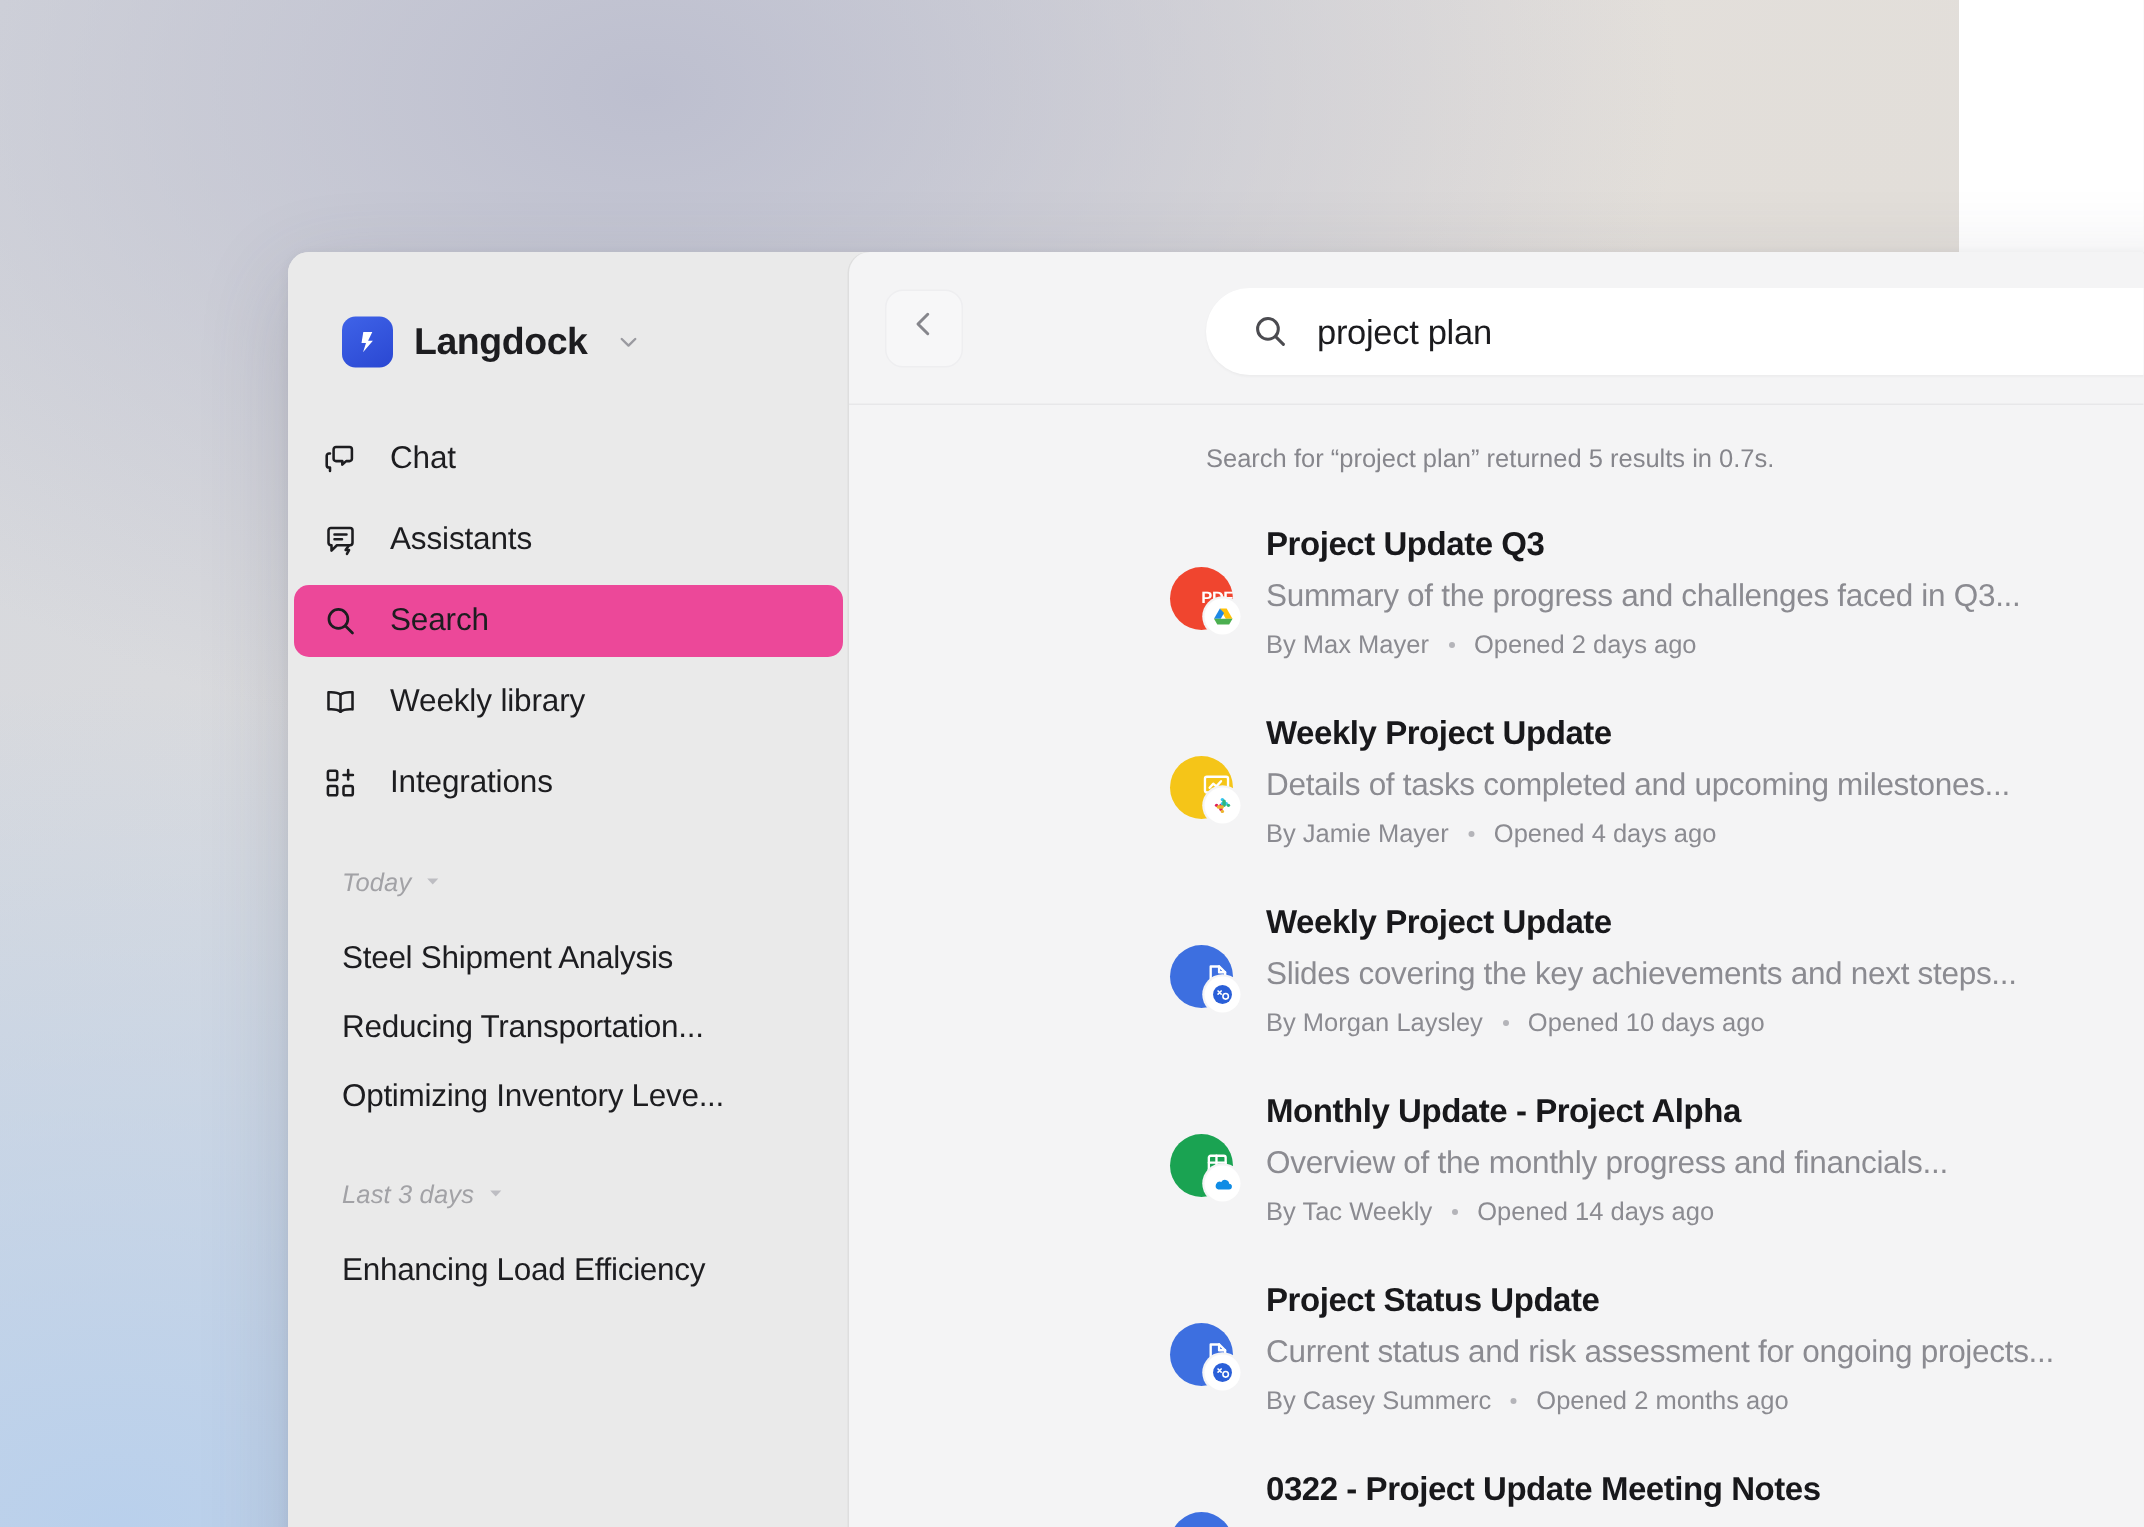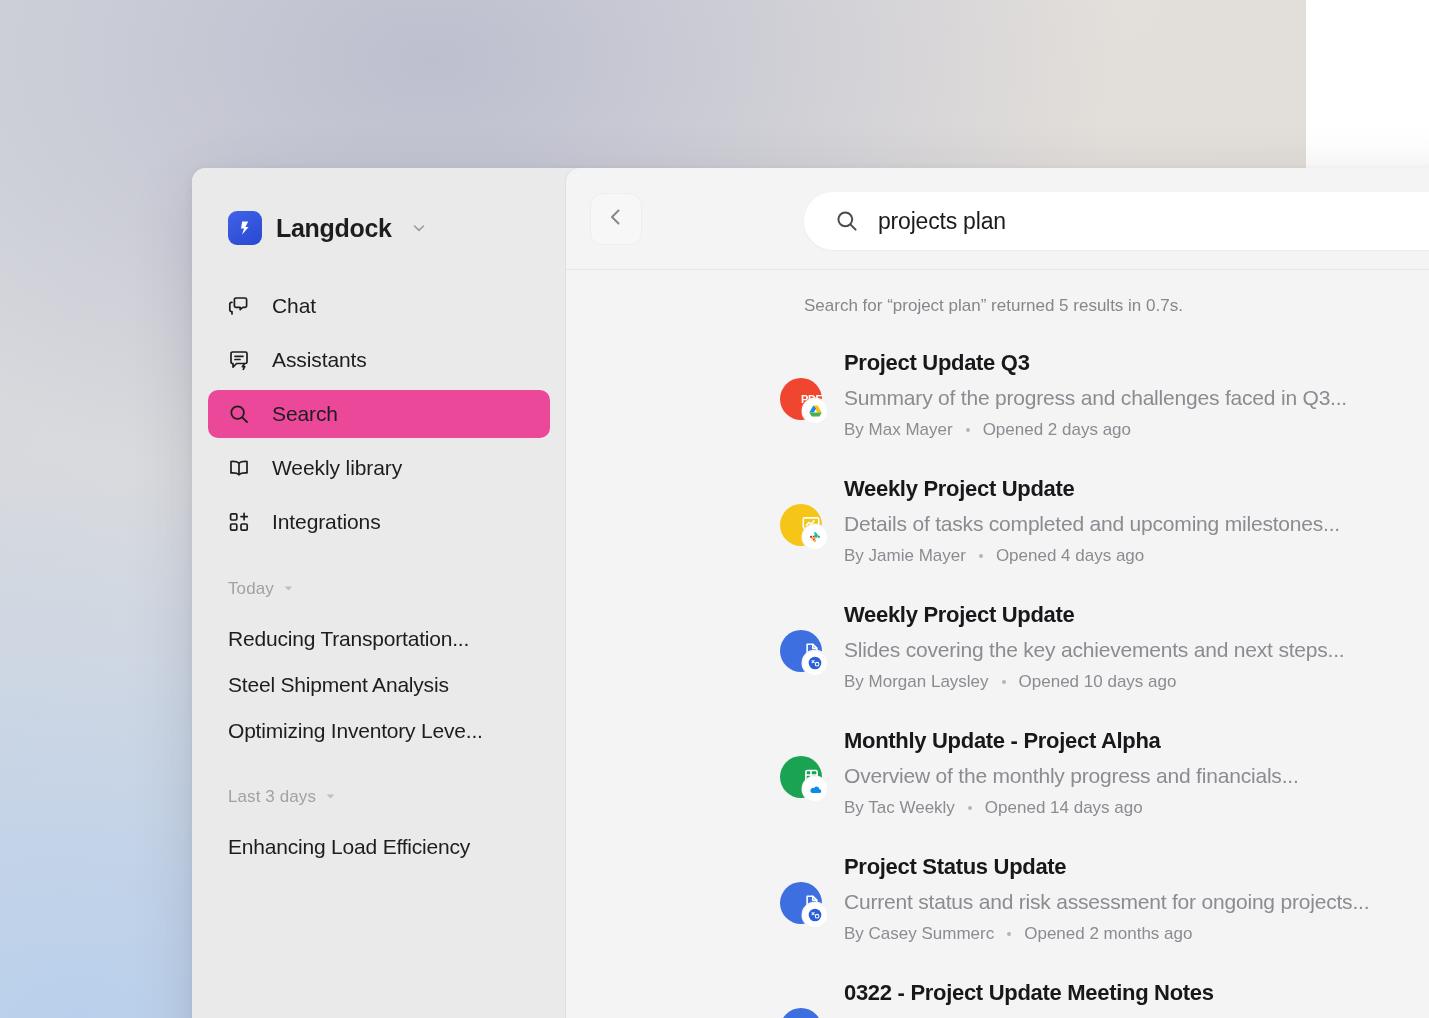--- a/index.html
+++ b/index.html
@@ -63,21 +63,21 @@
   }
   .brand-logo svg { display: block; }
   .brand-name {
     font-size: 25px;
     font-weight: 700;
     color: #1d1d20;
     letter-spacing: -.3px;
   }
   .brand-caret { margin-left: 4px; display:flex; align-items:center; }
 
-  .nav { padding: 0 16px; }
+  .nav { padding: 0 4px; }
   .nav-item {
     display: flex;
     align-items: center;
     gap: 20px;
     height: 48px;
     padding: 0 18px;
     border-radius: 10px;
     margin-bottom: 6px;
     cursor: pointer;
   }
@@ -91,20 +91,21 @@
 
   .group-head {
     display: flex;
     align-items: center;
     gap: 9px;
     padding: 0 36px;
     height: 30px;
     margin-top: 28px;
     margin-bottom: 12px;
     cursor: pointer;
+    font-style: italic;
   }
   .group-head .group-label {
     font-size: 17px;
     color: #a2a2a6;
     letter-spacing: .1px;
   }
 
   .hist-item {
     padding: 0 36px;
     height: 46px;
@@ -332,22 +333,22 @@
       </nav>
 
       <div class="group-head">
         <span class="group-label">Today</span>
         <span>
           <svg width="11" height="11" viewBox="0 0 11 11">
             <path d="M1.8 3.6 L5.5 7.6 L9.2 3.6 Z" fill="#bdbdc2"></path>
           </svg>
         </span>
       </div>
+      <div class="hist-item">Steel Shipment Analysis</div>
       <div class="hist-item">Reducing Transportation...</div>
-      <div class="hist-item">Steel Shipment Analysis</div>
       <div class="hist-item">Optimizing Inventory Leve...</div>
 
       <div class="group-head">
         <span class="group-label">Last 3 days</span>
         <span>
           <svg width="11" height="11" viewBox="0 0 11 11">
             <path d="M1.8 3.6 L5.5 7.6 L9.2 3.6 Z" fill="#bdbdc2"></path>
           </svg>
         </span>
       </div>
@@ -365,21 +366,21 @@
           </span>
         </div>
 
         <div id="search-box">
           <span class="s-icon">
             <svg width="26" height="26" viewBox="0 0 26 26" fill="none" stroke="#4b4b50" stroke-width="2" stroke-linecap="round">
               <circle cx="11.3" cy="11.3" r="6.9"></circle>
               <path d="M16.4 16.4 L21.6 21.6"></path>
             </svg>
           </span>
-          <span id="search-value" placeholder="Search">projects plan</span>
+          <span id="search-value" placeholder="Search">project plan</span>
         </div>
       </header>
 
       <div id="results-area">
 
         <div id="result-summary">Search for “project plan” returned 5 results in 0.7s.</div>
 
         <div class="result-row">
           <div class="result-icon">
             <div class="base" style="background:#f0452f;">

